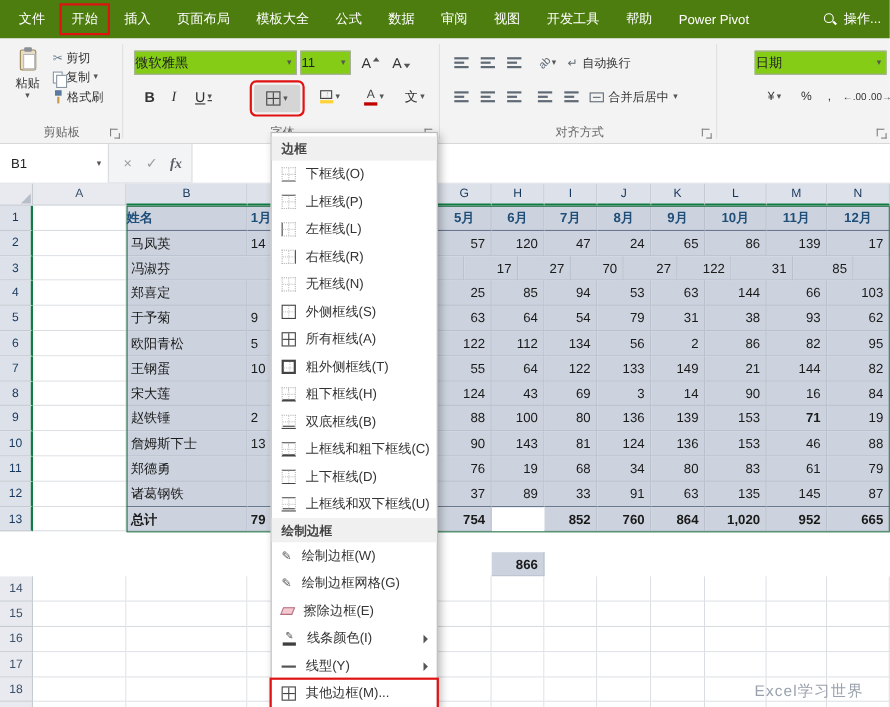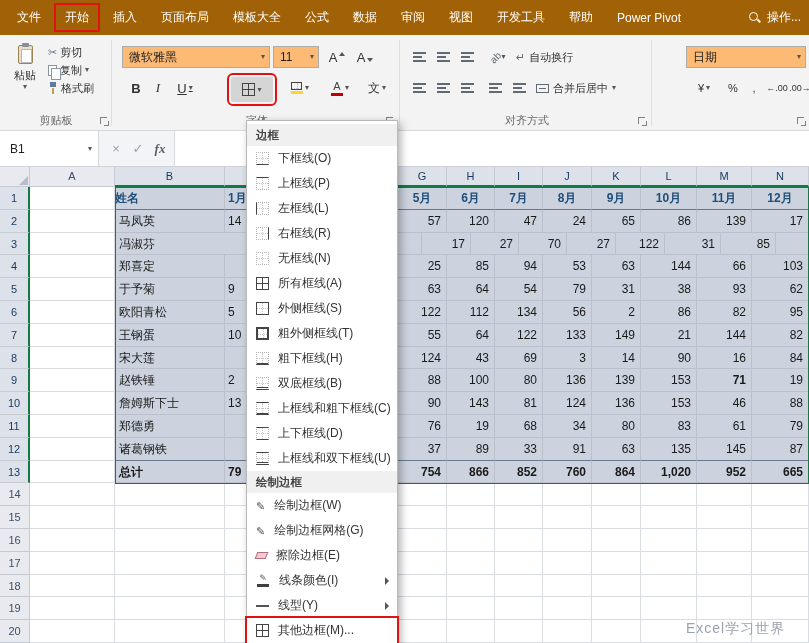--- a/index.html
+++ b/index.html
@@ -1,21 +1,21 @@
 <!DOCTYPE html>
 <html><head>
 <meta charset="utf-8">
 <style>
   html,body{margin:0;padding:0;background:#fff;}
   #app{position:relative;width:809px;height:643px;overflow:hidden;background:#fff;
        font-family:"Liberation Sans","DejaVu Sans",sans-serif;}
   #app *{box-sizing:border-box;}
 
   
-  #tabbar{position:absolute;left:0;top:0;width:809px;height:35px;background:#a16207;
+  #tabbar{position:absolute;left:0;top:0;width:809px;height:35px;background:#4d7c0f;
           display:flex;align-items:center;padding-left:6px;}
   #tabs{display:flex;align-items:center;gap:2px;}
   .tab{padding:4px 9px;font-size:12px;color:#fff;border:2px solid transparent;white-space:nowrap;}
   .red-outline-tab{border-color:#e01212;}
   #tellme{margin-left:auto;display:flex;align-items:center;gap:6px;padding-right:8px;color:#fff;font-size:12px;}
   .lens{width:13px;height:13px;position:relative;display:inline-block;}
   .lens::before{content:"";position:absolute;left:1px;top:1px;width:7px;height:7px;border:1.5px solid #fff;border-radius:50%;}
   .lens::after{content:"";position:absolute;left:9px;top:9px;width:4px;height:1.5px;background:#fff;transform:rotate(45deg);}
 
   
@@ -41,21 +41,21 @@
   .paste .lbl{font-size:11px;color:#333;margin-top:4px;}
   .sbtn{position:absolute;height:18px;display:flex;align-items:center;gap:3px;font-size:11px;color:#333;padding:0 2px;white-space:nowrap;}
   .si{font-size:11px;color:#6b7b8c;}
   .cpicon{width:9px;height:11px;border:1px solid #8896a4;background:#fff;position:relative;flex:none;}
   .cpicon::before{content:"";position:absolute;left:2px;top:2px;width:8px;height:10px;border:1px solid #8896a4;background:#fff;}
   .fpicon{width:10px;height:12px;position:relative;flex:none;}
   .fpicon::before{content:"";position:absolute;left:2px;top:0;width:6px;height:5px;background:#5b7a9d;}
   .fpicon::after{content:"";position:absolute;left:4px;bottom:0;width:2px;height:6px;background:#c99c46;}
 
   
-  .combo{position:absolute;background:#fdba74;border:1px solid #ababab;display:flex;align-items:center;font-size:12px;color:#222;padding-left:6px;}
+  .combo{position:absolute;background:#84cc16;border:1px solid #ababab;display:flex;align-items:center;font-size:12px;color:#222;}
   .combo .caret{margin-left:auto;margin-right:4px;}
   .fbtn{position:absolute;height:22px;display:flex;align-items:center;justify-content:center;font-size:13px;color:#333;gap:2px;}
   .b-bold{font-weight:bold;}
   .b-italic{font-style:italic;font-family:"Liberation Serif",serif;}
   .b-under{text-decoration:underline;}
   .tinyup{width:0;height:0;border-left:3px solid transparent;border-right:3px solid transparent;border-bottom:4px solid #555;margin-bottom:6px;}
   .tinydn{width:0;height:0;border-left:3px solid transparent;border-right:3px solid transparent;border-top:4px solid #555;margin-top:6px;}
   .pressed{background:#d5d5d5;border-radius:2px;}
   .colorbar{width:12px;height:3px;margin-top:1px;display:block;}
   .stackbtn{display:flex;flex-direction:column;align-items:center;justify-content:center;line-height:10px;}
@@ -554,21 +554,21 @@
         <div class="cell selc num" style="width: 56px;">135</div>
         <div class="cell selc num" style="width: 55px;">145</div>
         <div class="cell selc num" style="width: 57px;">87</div>
       </div>
       <div class="row">
         <div class="rhead sel" style="width: 30px;">13</div>
         <div class="cell" style="width: 85px;"></div>
         <div class="cell selc total namec" style="width: 110px;">总计</div>
         <div class="cell selc total frag" style="width: 173px;">79</div>
         <div class="cell selc total num" style="width: 49px;">754</div>
-        <div class="cell selc total num" style="width: 48px;">866</div>
+        <div class="cell selc total num" style="width: 48px; margin-top: 41px;">866</div>
         <div class="cell selc total num" style="width: 48px;">852</div>
         <div class="cell selc total num" style="width: 49px;">760</div>
         <div class="cell selc total num" style="width: 49px;">864</div>
         <div class="cell selc total num" style="width: 56px;">1,020</div>
         <div class="cell selc total num" style="width: 55px;">952</div>
         <div class="cell selc total num" style="width: 57px;">665</div>
       </div>
       <div class="row">
         <div class="rhead" style="width: 30px;">14</div>
         <div class="cell" style="width: 85px;"></div>
@@ -686,26 +686,26 @@
       </div>
       <div class="menu-item">
         <span class="bic border-right"></span>
         <span class="mi-label">右框线(R)</span>
       </div>
       <div class="menu-item">
         <span class="bic border-none"></span>
         <span class="mi-label">无框线(N)</span>
       </div>
       <div class="menu-item">
+        <span class="bic border-outside"></span>
+        <span class="mi-label">外侧框线(S)</span>
+      </div>
+      <div class="menu-item">
         <span class="bic border-all"></span>
         <span class="mi-label">所有框线(A)</span>
-      </div>
-      <div class="menu-item">
-        <span class="bic border-outside"></span>
-        <span class="mi-label">外侧框线(S)</span>
       </div>
       <div class="menu-item">
         <span class="bic border-thick-outside"></span>
         <span class="mi-label">粗外侧框线(T)</span>
       </div>
       <div class="menu-item">
         <span class="bic border-thick-bottom"></span>
         <span class="mi-label">粗下框线(H)</span>
       </div>
       <div class="menu-item">

